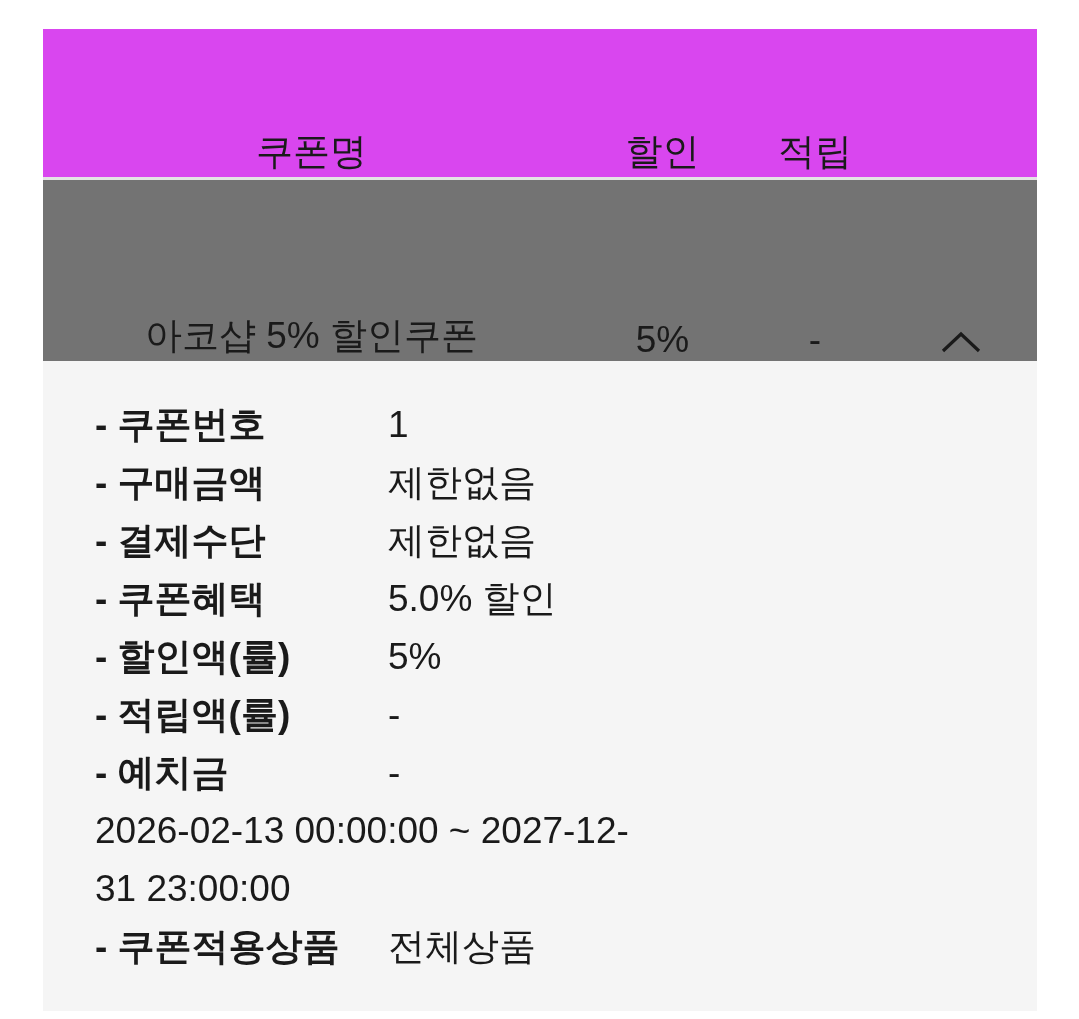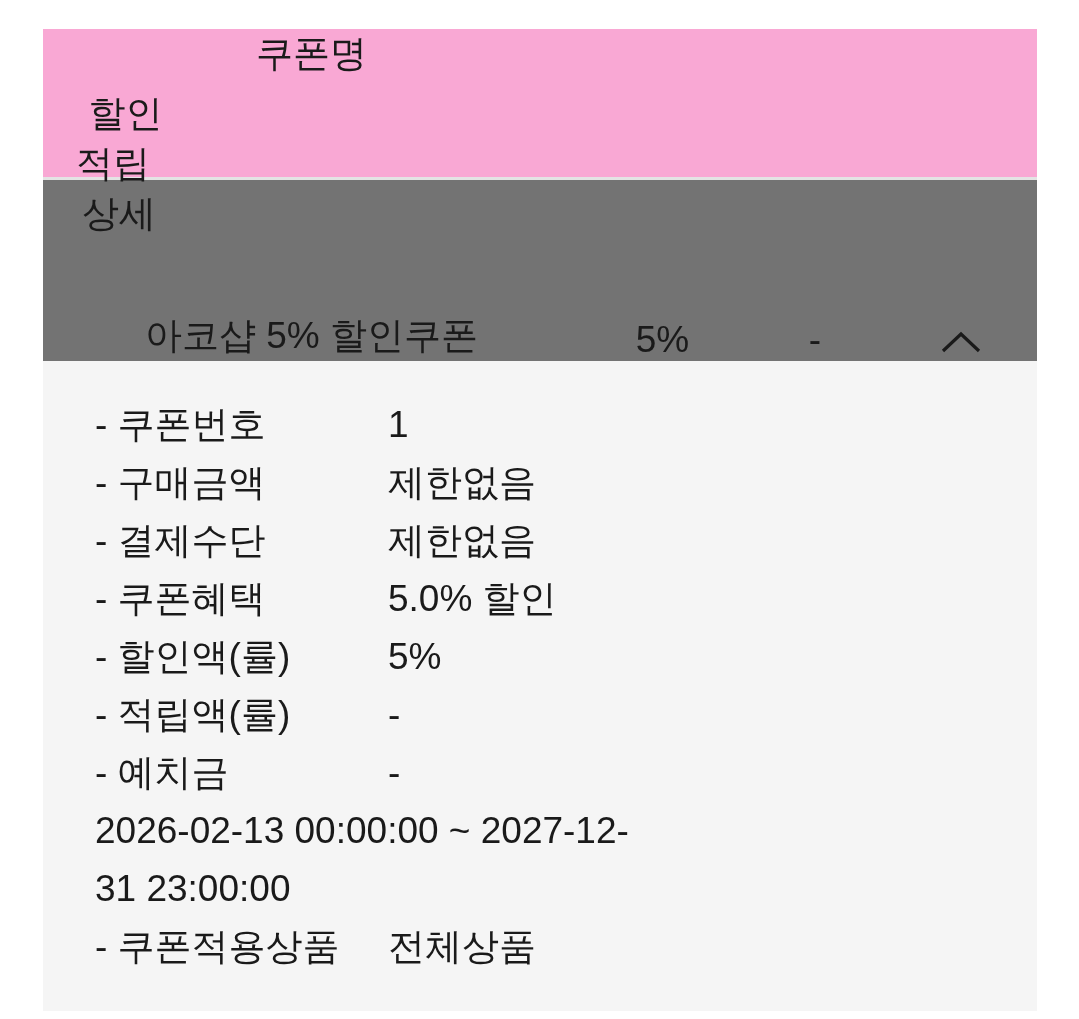--- a/index.html
+++ b/index.html
@@ -12,26 +12,25 @@
     font-family: "Liberation Sans", "DejaVu Sans", sans-serif;
     color: #1a1a1a;
   }
   .coupon-table {
     margin: 29px 42px 0 43px; 
     font-size: 37px;
     font-weight: 400;
   }
   
   .thead {
-    background: #f9a8d4;
+    background: #d946ef;
     border-bottom: 3px solid #e4e4e4;
     height: 148px;
     display: flex;
-    align-items: flex-start;
-    flex-direction: column;
+    align-items: flex-end;
   }
   
   .trow {
     background: #737373;
     height: 181px;
     display: flex;
     align-items: flex-end;
     cursor: pointer;
   }
   .col { text-align: center; }
@@ -55,38 +54,38 @@
   .detail-panel {
     background: #f5f5f5;
     padding: 35px 45px 35px 52px;
     line-height: 58px;
   }
   .detail-row { display: flex; align-items: flex-start; }
   .detail-label {
     width: 293px;
     flex: 0 0 293px;
     white-space: nowrap;
+    font-weight: bold;
   }
   .detail-value {
     width: 560px;
     max-width: 560px;
     word-break: normal;
     overflow-wrap: break-word;
   }
 </style>
 </head>
 <body>
 
 <div class="coupon-table">
 
   <div class="thead">
     <div class="col col-name">쿠폰명</div>
     <div class="col col-discount">할인</div>
     <div class="col col-points">적립</div>
-    <div class="col col-detail">상세</div>
   </div>
 
   <div class="trow">
     <div class="col col-name">아코샵 5% 할인쿠폰</div>
     <div class="col col-discount">5%</div>
     <div class="col col-points">-</div>
     <div class="col col-detail">
       <button class="chevron-btn" aria-label="collapse detail">
         <svg width="42" height="25" viewBox="0 0 42 25">
           <polyline points="3,21 21,4 39,21" fill="none" stroke="#1a1a1a" stroke-width="3.2"></polyline>

